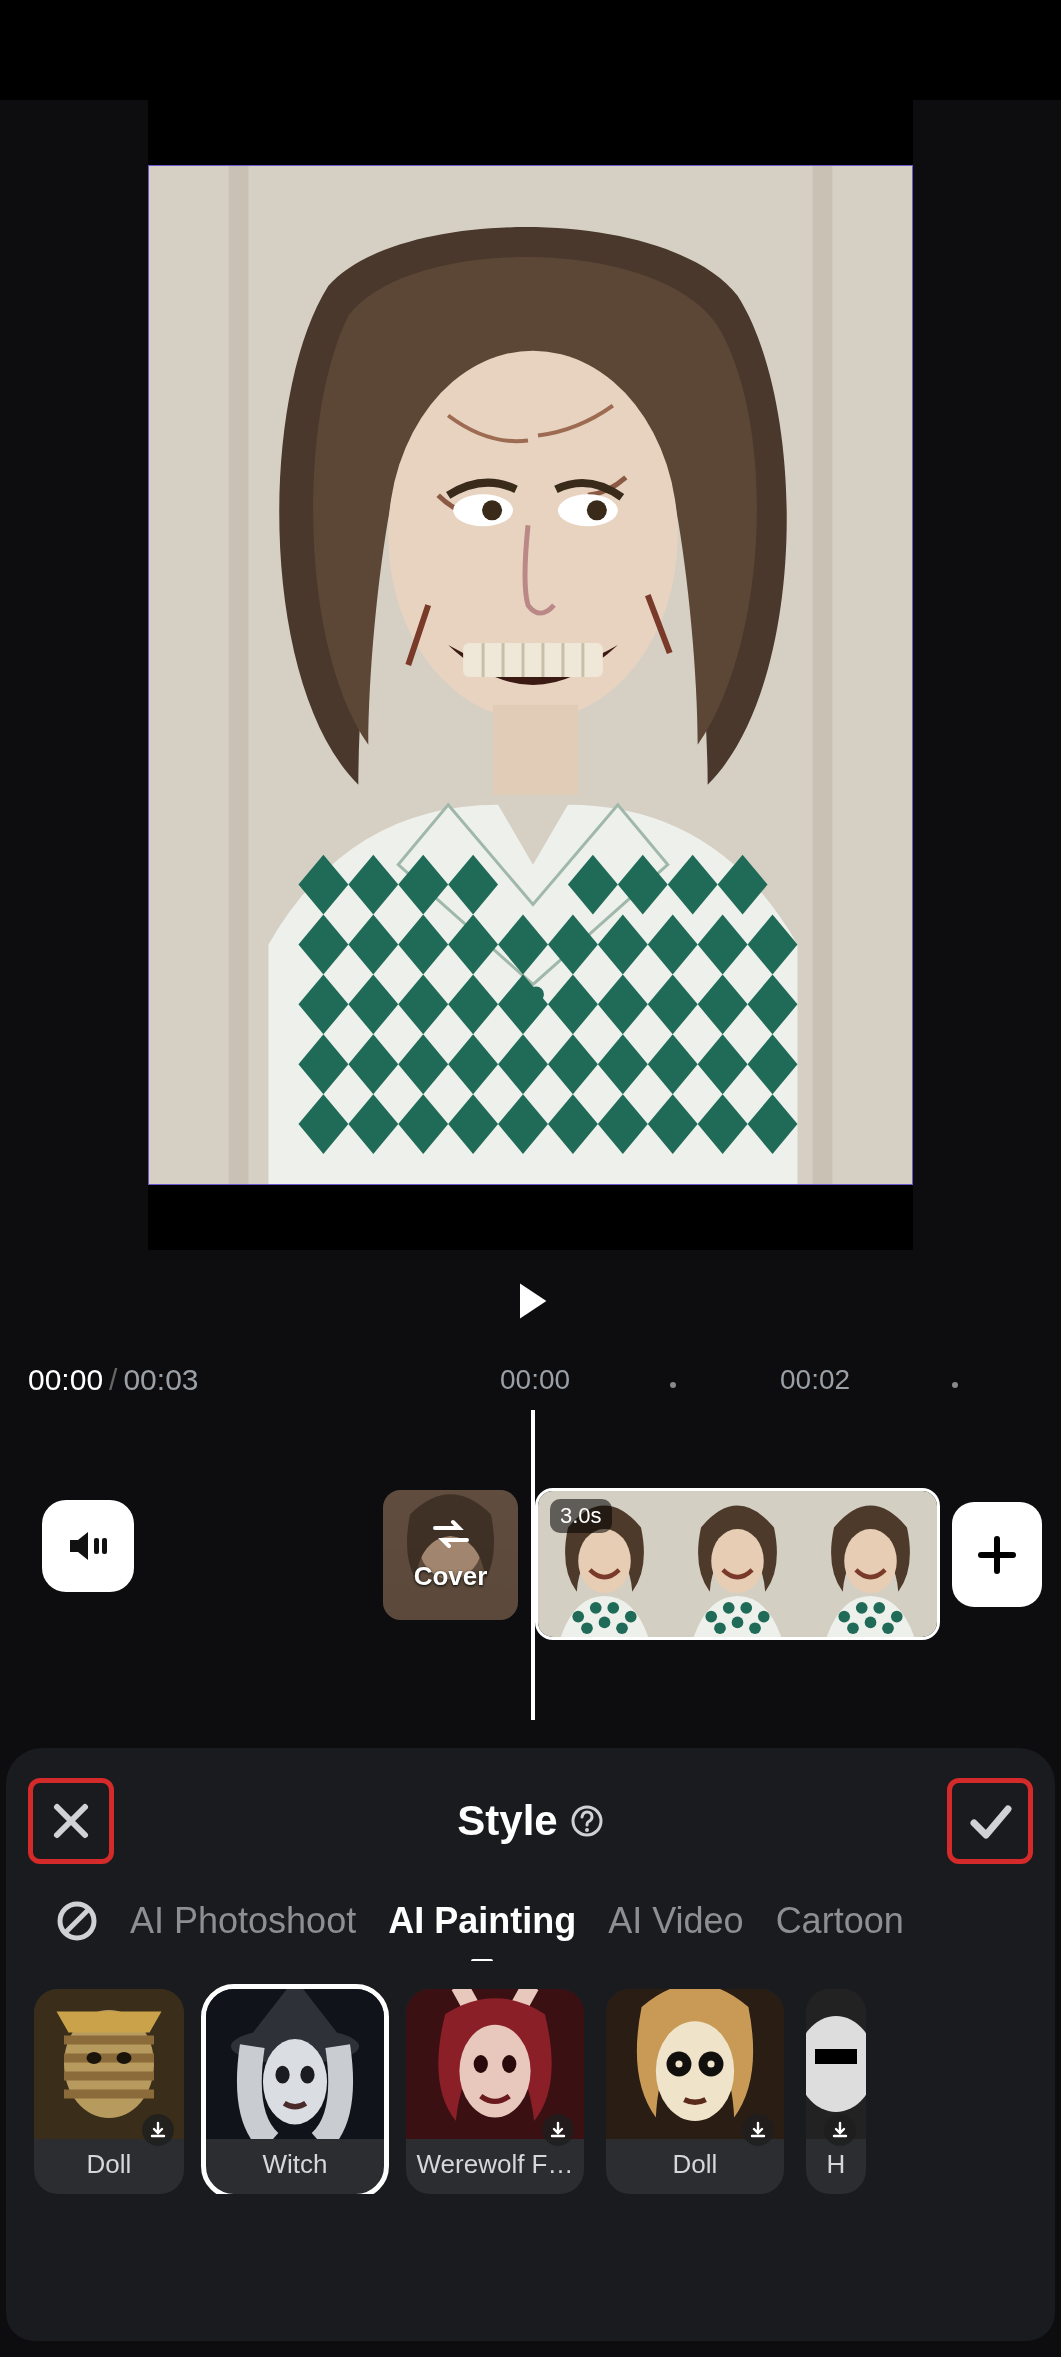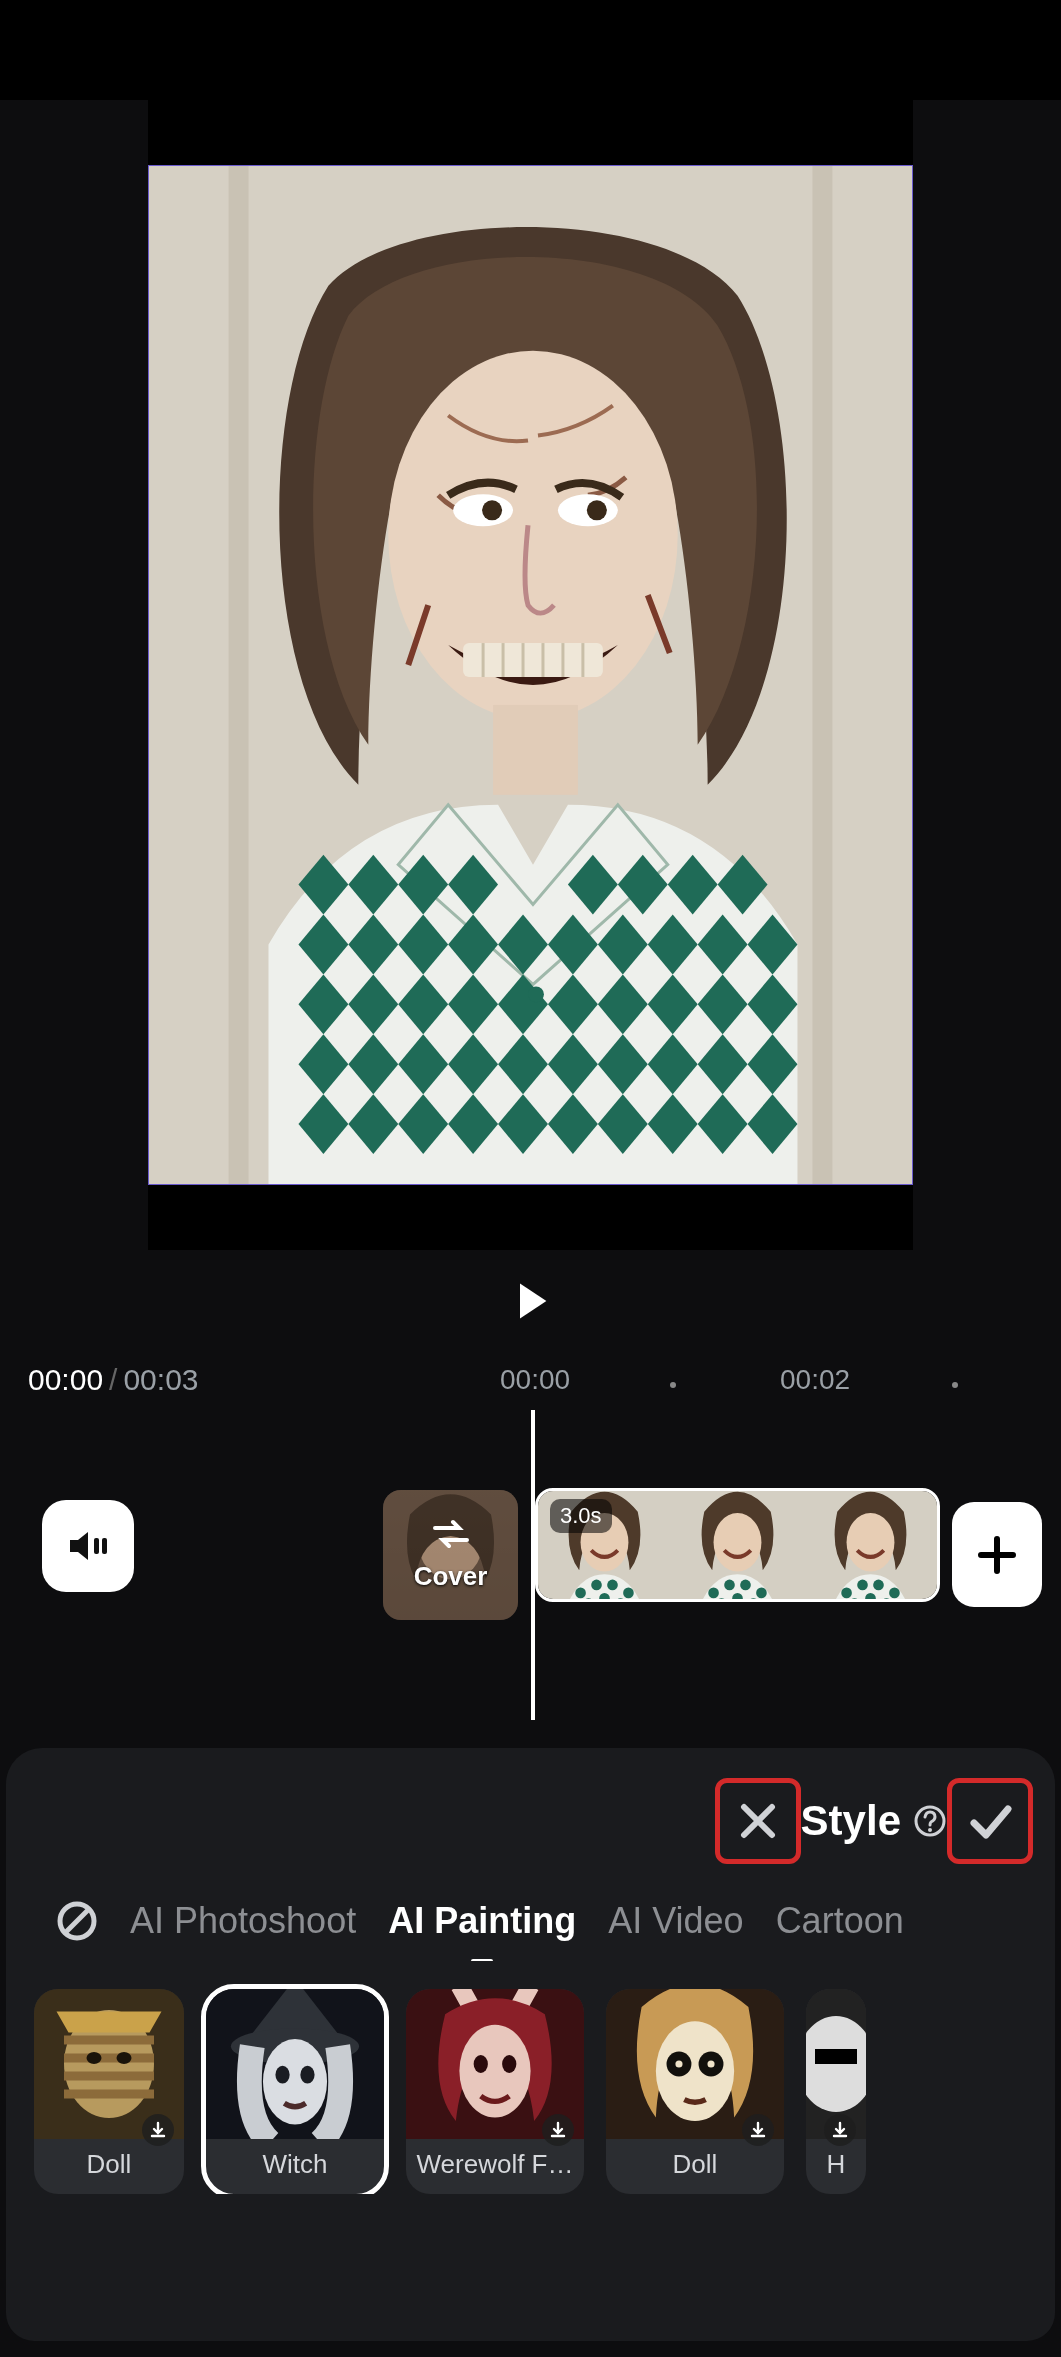--- a/index.html
+++ b/index.html
@@ -77,21 +77,21 @@
     background:linear-gradient(#4a3c34,#3a2e28);
     display:flex; flex-direction:column; align-items:center; justify-content:center;
     color:#fff; font-size:26px; font-weight:600;
     overflow:hidden;
   }
   .cover-clip svg.bg { position:absolute; inset:0; width:100%; height:100%; opacity:.7;}
   .cover-clip .swap { z-index:2; margin-bottom:4px;}
   .cover-clip .lbl { z-index:2; text-shadow:0 1px 3px #000;}
   .video-clip {
     position:absolute; left:535px; top:78px;
-    width:405px; height:114px; border-radius:18px;
+    width:405px; height:152px; border-radius:18px;
     border:3px solid #fff; overflow:hidden;
     display:flex;
   }
   .video-clip .thumb { flex:1; position:relative; }
   .video-clip .thumb svg { width:100%; height:100%; display:block;}
   .clip-dur {
     position:absolute; left:12px; top:8px;
     background:rgba(0,0,0,.55); color:#fff;
     font-size:22px; padding:4px 10px; border-radius:10px;
     z-index:3;
@@ -101,21 +101,21 @@
     width:90px; height:105px; border-radius:22px; background:#fff;
     display:flex; align-items:center; justify-content:center;
     color:#000; font-size:52px; font-weight:400;
   }
   .panel {
     position:absolute; left:6px; right:6px; top:1748px; bottom:16px;
     background:#1a1b1e; border-radius:36px 36px 28px 28px;
     padding-top: 20px;
   }
   .panel-head {
-    display:flex; align-items:center; justify-content:flex-end;
+    display:flex; align-items:center; justify-content:space-between;
     padding: 10px 22px 18px;
   }
   .hb {
     width:86px; height:86px; border-radius:12px;
     display:flex; align-items:center; justify-content:center;
   }
   .hb.hl { border:5px solid #d42a2a; }
   .panel-title { font-size:42px; font-weight:700; display:flex; align-items:center; gap:12px;}
   .tabs {
     display:flex; gap:32px;

